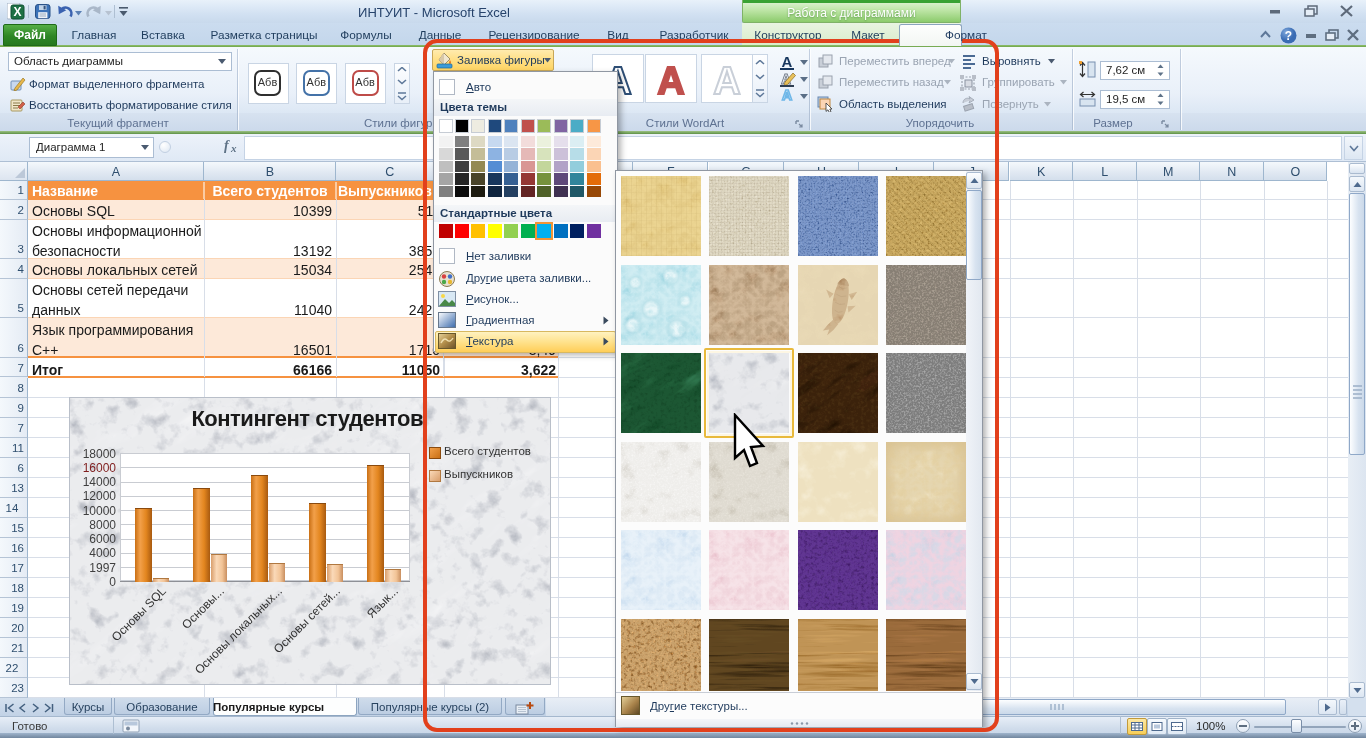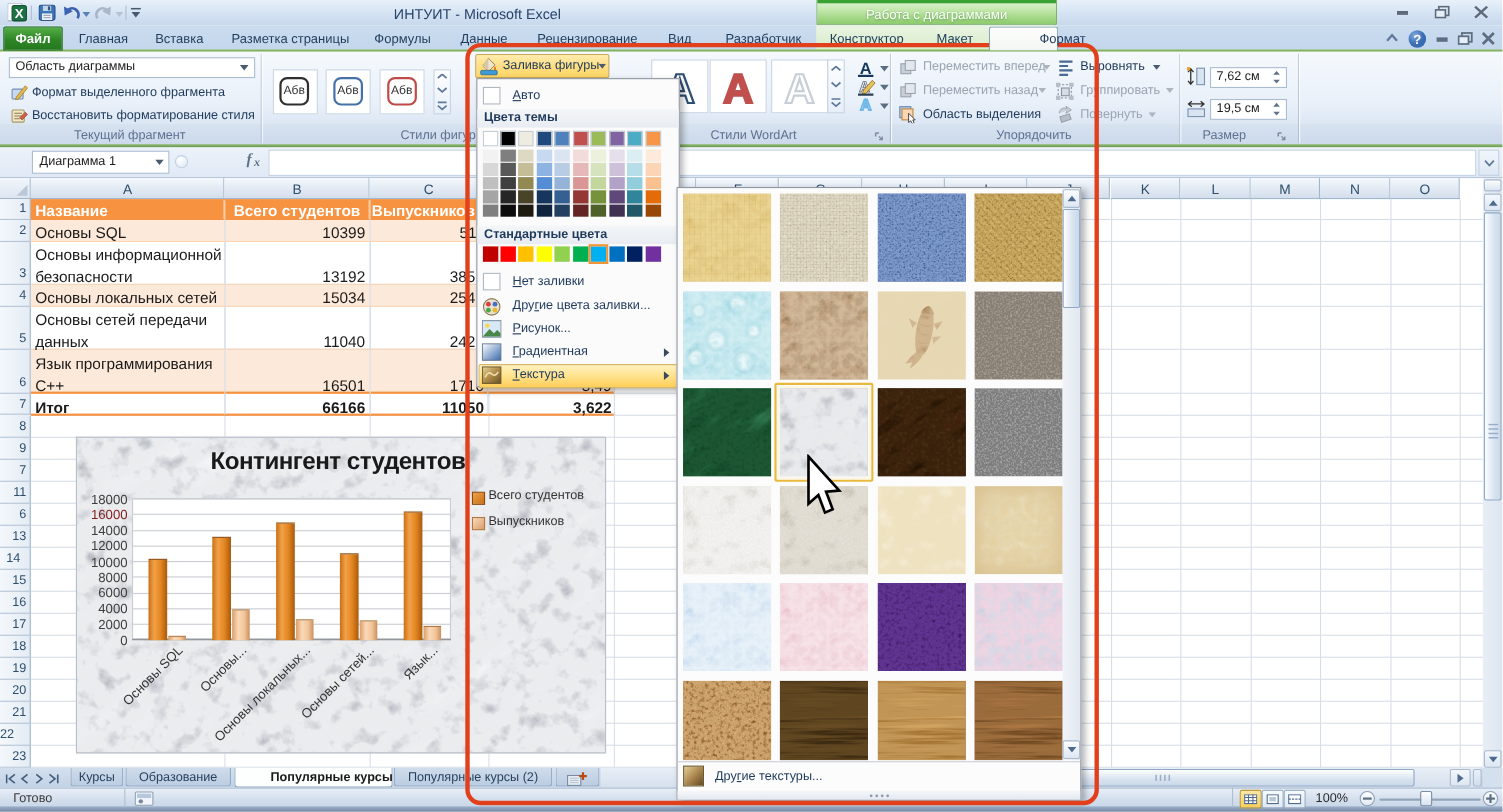--- a/index.html
+++ b/index.html
@@ -386,21 +386,21 @@
 <div class="tx" style="left:0;top:561.5px;width:24px;text-align:right;font-size:11.5px;color:#2E4E6E">17</div>
 <div class="a" style="left:0;top:577.5px;width:28px;height:20.0px;border-right:1px solid #9EB6CE;border-bottom:1px solid #B5C4D6;box-sizing:border-box"></div>
 <div class="tx" style="left:0;top:581.5px;width:24px;text-align:right;font-size:11.5px;color:#2E4E6E">18</div>
 <div class="a" style="left:0;top:597.5px;width:28px;height:20.0px;border-right:1px solid #9EB6CE;border-bottom:1px solid #B5C4D6;box-sizing:border-box"></div>
 <div class="tx" style="left:0;top:601.5px;width:24px;text-align:right;font-size:11.5px;color:#2E4E6E">19</div>
 <div class="a" style="left:0;top:617.5px;width:28px;height:20.0px;border-right:1px solid #9EB6CE;border-bottom:1px solid #B5C4D6;box-sizing:border-box"></div>
 <div class="tx" style="left:0;top:621.5px;width:24px;text-align:right;font-size:11.5px;color:#2E4E6E">20</div>
 <div class="a" style="left:0;top:637.5px;width:28px;height:20.0px;border-right:1px solid #9EB6CE;border-bottom:1px solid #B5C4D6;box-sizing:border-box"></div>
 <div class="tx" style="left:0;top:641.5px;width:24px;text-align:right;font-size:11.5px;color:#2E4E6E">21</div>
 <div class="a" style="left:0;top:657.5px;width:28px;height:20.0px;border-right:1px solid #9EB6CE;border-bottom:1px solid #B5C4D6;box-sizing:border-box"></div>
-<div class="tx" style="left:0;top:661.5px;width:24px;text-align:left;font-size:11.5px;color:#2E4E6E">22</div>
+<div class="tx" style="left:0;top:661.5px;width:24px;text-align:center;font-size:11.5px;color:#2E4E6E">22</div>
 <div class="a" style="left:0;top:677.5px;width:28px;height:20.0px;border-right:1px solid #9EB6CE;border-bottom:1px solid #B5C4D6;box-sizing:border-box"></div>
 <div class="tx" style="left:0;top:681.5px;width:24px;text-align:right;font-size:11.5px;color:#2E4E6E">23</div>
 <div class="a" style="left:28px;top:199.2px;width:1320px;height:1px;background:#D8DEE8"></div>
 <div class="a" style="left:28px;top:218.9px;width:1320px;height:1px;background:#D8DEE8"></div>
 <div class="a" style="left:28px;top:258.3px;width:1320px;height:1px;background:#D8DEE8"></div>
 <div class="a" style="left:28px;top:278.0px;width:1320px;height:1px;background:#D8DEE8"></div>
 <div class="a" style="left:28px;top:317.4px;width:1320px;height:1px;background:#D8DEE8"></div>
 <div class="a" style="left:28px;top:356.8px;width:1320px;height:1px;background:#D8DEE8"></div>
 <div class="a" style="left:28px;top:376.5px;width:1320px;height:1px;background:#D8DEE8"></div>
 <div class="a" style="left:28px;top:396.5px;width:1320px;height:1px;background:#D8DEE8"></div>
@@ -483,21 +483,21 @@
         <rect x="-160" y="-160" width="800" height="620" fill="#AEB2BC" filter="url(#fv2)" opacity="0.7"></rect>
       </g>
       <rect width="480" height="286" fill="#FFFFFF" filter="url(#fp)" opacity="0.75"></rect>
     </svg>
   </div>
 <div class="tx" style="left:69px;top:406px;width:482px;text-align:center;font-size:22px;font-weight:bold;color:#1A1A1A;letter-spacing:-0.5px">Контингент студентов&nbsp;</div>
 <div class="a" style="left:119.5px;top:453px;width:290.5px;height:128.3px;background:#fff;border:1px solid #C9CCD2;box-sizing:border-box"></div>
 <div class="a" style="left:119.5px;top:581.3px;width:290.5px;height:1px;background:#C9CCD2"></div>
 <div class="tx" style="left:74.0px;top:574.8px;width:42px;text-align:right;font-size:12px;color:#3F3F3F">0</div>
 <div class="a" style="left:119.5px;top:567.0px;width:290.5px;height:1px;background:#C9CCD2"></div>
-<div class="tx" style="left:74.0px;top:560.5px;width:42px;text-align:right;font-size:12px;color:#3F3F3F">2000</div>
+<div class="tx" style="left:74.0px;top:560.5px;width:42px;text-align:right;font-size:12px;color:#3F3F3F">1997</div>
 <div class="a" style="left:119.5px;top:552.8px;width:290.5px;height:1px;background:#C9CCD2"></div>
 <div class="tx" style="left:74.0px;top:546.3px;width:42px;text-align:right;font-size:12px;color:#3F3F3F">4000</div>
 <div class="a" style="left:119.5px;top:538.5px;width:290.5px;height:1px;background:#C9CCD2"></div>
 <div class="tx" style="left:74.0px;top:532.0px;width:42px;text-align:right;font-size:12px;color:#3F3F3F">6000</div>
 <div class="a" style="left:119.5px;top:524.3px;width:290.5px;height:1px;background:#C9CCD2"></div>
 <div class="tx" style="left:74.0px;top:517.8px;width:42px;text-align:right;font-size:12px;color:#3F3F3F">8000</div>
 <div class="a" style="left:119.5px;top:510.0px;width:290.5px;height:1px;background:#C9CCD2"></div>
 <div class="tx" style="left:74.0px;top:503.5px;width:42px;text-align:right;font-size:12px;color:#3F3F3F">10000</div>
 <div class="a" style="left:119.5px;top:495.7px;width:290.5px;height:1px;background:#C9CCD2"></div>
 <div class="tx" style="left:74.0px;top:489.2px;width:42px;text-align:right;font-size:12px;color:#3F3F3F">12000</div>
@@ -534,21 +534,21 @@
 <path d="M28 1 L33 5 L28 9" fill="none" stroke="#44607F" stroke-width="1.5"></path>
 <path d="M40 1 L45 5 L40 9 M47.5 1 v8" fill="none" stroke="#44607F" stroke-width="1.5"></path>
   </svg>
 <div class="a" style="left:64.0px;top:698px;width:48.0px;height:17px;background:linear-gradient(#CFDCEB,#BCCDE2);border:1px solid #93A9C4;border-top:none;border-radius:0 0 3px 3px;box-sizing:border-box"></div>
 <div class="tx" style="left:64.0px;top:701px;width:48.0px;text-align:center;font-size:11.5px;color:#27425F">Курсы</div>
 <div class="a" style="left:114.0px;top:698px;width:96.0px;height:17px;background:linear-gradient(#CFDCEB,#BCCDE2);border:1px solid #93A9C4;border-top:none;border-radius:0 0 3px 3px;box-sizing:border-box"></div>
 <div class="tx" style="left:114.0px;top:701px;width:96.0px;text-align:center;font-size:11.5px;color:#27425F">Образование</div>
 <div class="a" style="left:358.0px;top:698px;width:144.0px;height:17px;background:linear-gradient(#CFDCEB,#BCCDE2);border:1px solid #93A9C4;border-top:none;border-radius:0 0 3px 3px;box-sizing:border-box"></div>
 <div class="tx" style="left:358.0px;top:701px;width:144.0px;text-align:center;font-size:11.5px;color:#27425F">Популярные курсы (2)</div>
 <div class="a" style="left:213.0px;top:698px;width:144.0px;height:18px;background:#FDFEFE;border:1px solid #8DA5C0;border-top:none;border-radius:0 0 3px 3px;box-sizing:border-box"></div>
-<div class="tx" style="left:213.0px;top:701px;width:144.0px;text-align:right;font-size:11.5px;font-weight:bold;color:#1A1A1A">Популярные курсы</div>
+<div class="tx" style="left:213.0px;top:701px;width:144.0px;text-align:left;font-size:11.5px;font-weight:bold;color:#1A1A1A">Популярные курсы</div>
 <div class="a" style="left:505.0px;top:698px;width:40.0px;height:17px;background:linear-gradient(#CFDCEB,#BCCDE2);border:1px solid #93A9C4;border-top:none;border-radius:0 0 3px 3px;box-sizing:border-box"></div>
 <div class="tx" style="left:505.0px;top:701px;width:40.0px;text-align:center;font-size:11.5px;color:#27425F"></div>
 <svg class="a" style="left:514px;top:701px" width="22" height="14">
     <rect x="2" y="4" width="12" height="9" fill="#E8EEF5" stroke="#7A8AA0"></rect>
     <path d="M4 6.5 h8 M4 8.5 h8 M4 10.5 h8" stroke="#AAB8C8" stroke-width="0.8"></path>
     <path d="M14 2 l4 4 m-2-6 l0 8 m-4-6 l8 0" stroke="#C05020" stroke-width="0"></path>
     <path d="M16 1 v7 M12.5 4.5 h7" stroke="#B84A10" stroke-width="2"></path>
   </svg>
 <div class="a" style="left:546px;top:698px;width:800px;height:18px;background:linear-gradient(#E8EEF6,#D6E1EE)"></div>
 <div class="a" style="left:830px;top:699px;width:456px;height:16px;background:linear-gradient(#FDFEFF,#D8E3F0 60%,#CBD9E9);border:1px solid #8FA8C8;border-radius:2px;box-sizing:border-box"></div>

